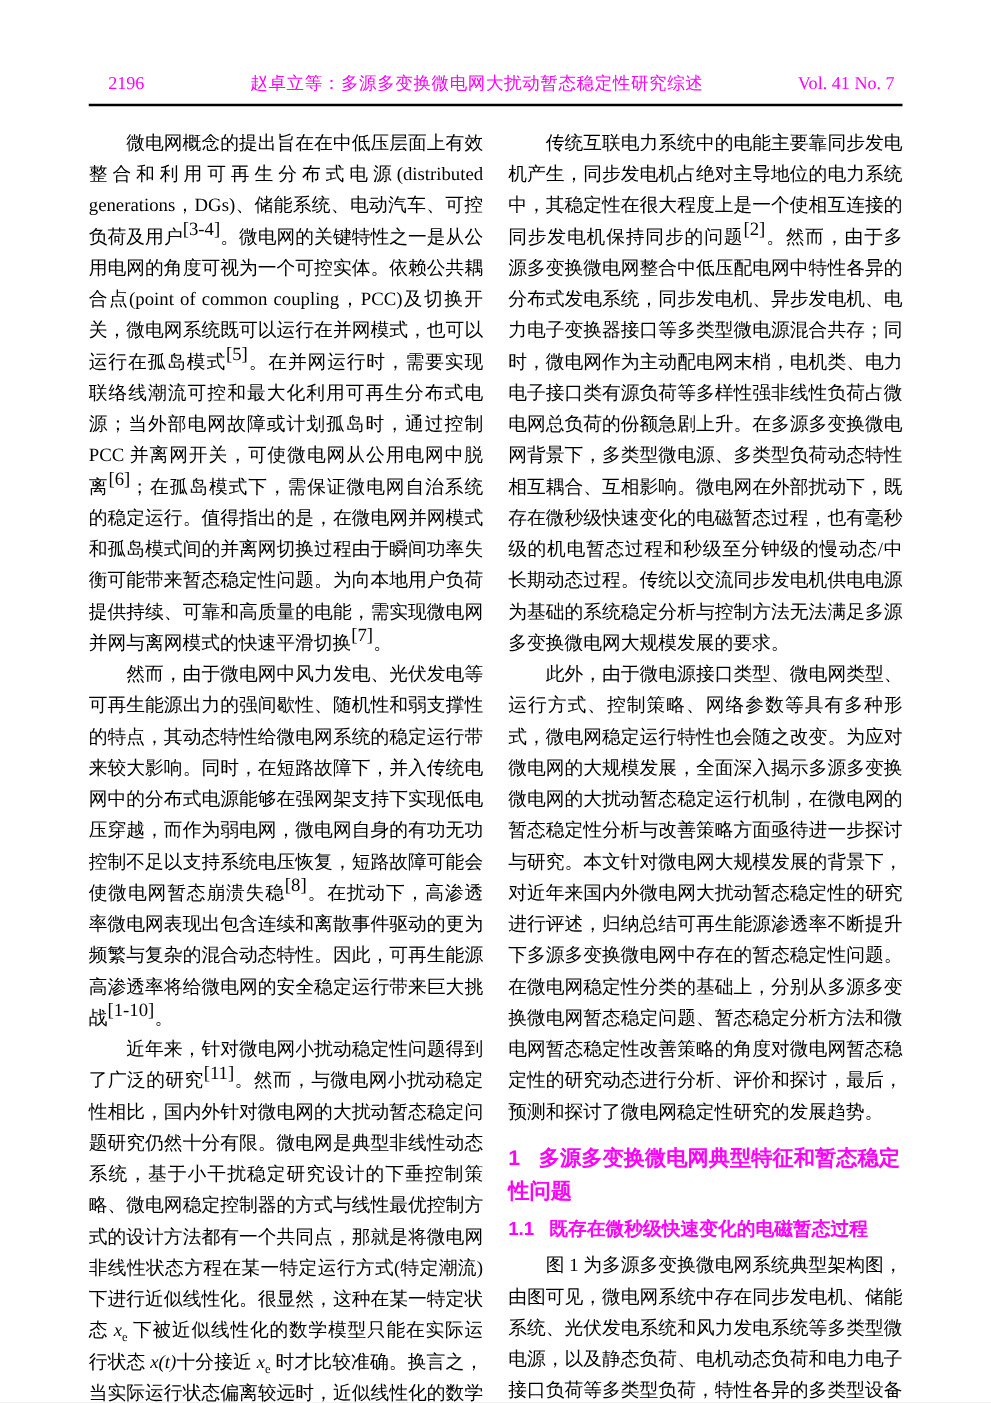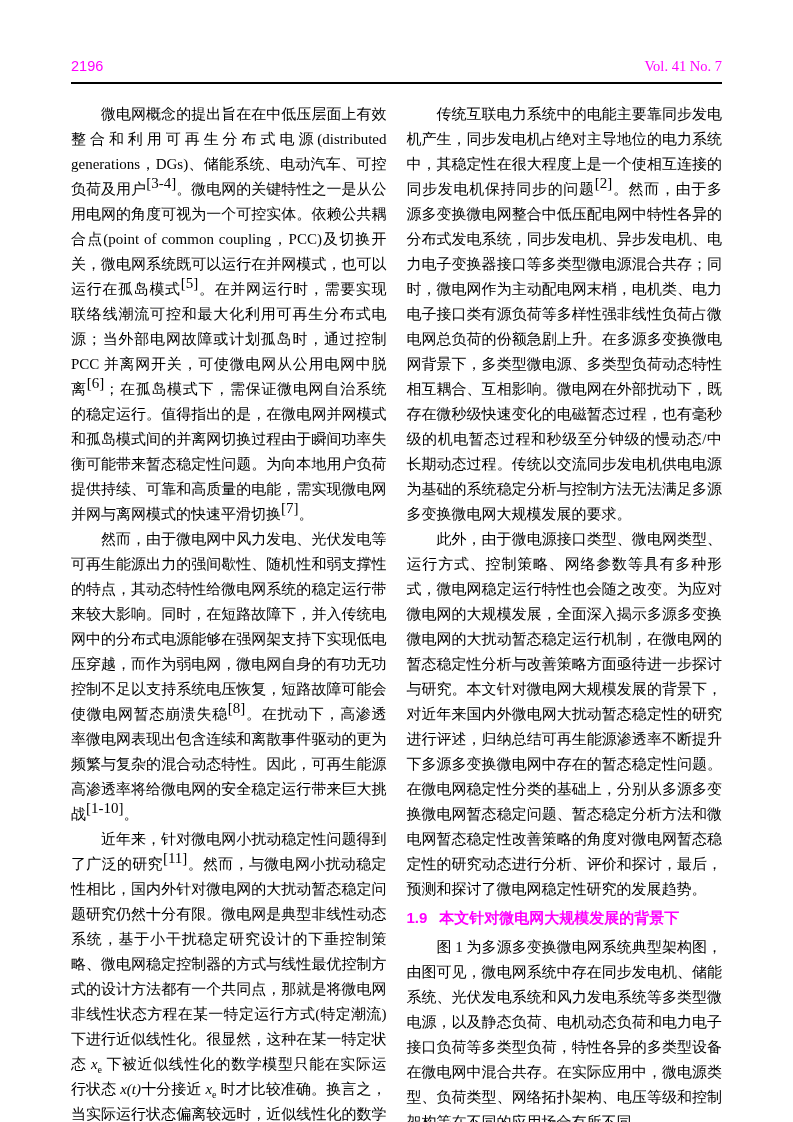--- a/index.html
+++ b/index.html
@@ -28,34 +28,35 @@
   }
   .page-header {
     display: flex;
     justify-content: space-between;
     align-items: baseline;
     color: var(--accent);
     font-size: 14.5px;
     padding-bottom: 7px;
   }
   .page-header .page-number {
-    font-family: Liberation Sans, sans-serif;
+    font-family: Liberation Serif, serif;
     min-width: 60px;
+    text-align: center;
   }
   .page-header .running-title {
     font-family: "Liberation Sans", "DejaVu Sans", sans-serif;
     font-size: 14px;
     letter-spacing: 0.5px;
     flex: 1;
     text-align: center;
   }
   .page-header .volume-issue {
     font-family: "Liberation Serif", serif;
     min-width: 90px;
-    text-align: right;
+    text-align: center;
   }
   .header-rule {
     border: none;
     border-top: 2px solid var(--rule);
     margin: 0 0 18px 0;
   }
   .columns {
     display: flex;
     gap: 20px;
   }
@@ -103,39 +104,43 @@
   .subsection-heading .heading-number { margin-right: 12px; }
 </style>
 </head>
 <body>
 
 <div class="page">
   <div class="inner">
 
     <header class="page-header">
       <span class="page-number">2196</span>
+      <span class="running-title">赵卓立等：多源多变换微电网大扰动暂态稳定性研究综述</span>
       <span class="volume-issue">Vol. 41 No. 7</span>
     </header>
     <hr class="header-rule">
 
     <main class="columns">
 
       <section class="col">
         <p>微电网概念的提出旨在在中低压层面上有效整合和利用可再生分布式电源(distributed generations，DGs)、储能系统、电动汽车、可控负荷及用户<sup>[3-4]</sup>。微电网的关键特性之一是从公用电网的角度可视为一个可控实体。依赖公共耦合点(point of common coupling，PCC)及切换开关，微电网系统既可以运行在并网模式，也可以运行在孤岛模式<sup>[5]</sup>。在并网运行时，需要实现联络线潮流可控和最大化利用可再生分布式电源；当外部电网故障或计划孤岛时，通过控制 PCC 并离网开关，可使微电网从公用电网中脱离<sup>[6]</sup>；在孤岛模式下，需保证微电网自治系统的稳定运行。值得指出的是，在微电网并网模式和孤岛模式间的并离网切换过程由于瞬间功率失衡可能带来暂态稳定性问题。为向本地用户负荷提供持续、可靠和高质量的电能，需实现微电网并网与离网模式的快速平滑切换<sup>[7]</sup>。</p>
         <p>然而，由于微电网中风力发电、光伏发电等可再生能源出力的强间歇性、随机性和弱支撑性的特点，其动态特性给微电网系统的稳定运行带来较大影响。同时，在短路故障下，并入传统电网中的分布式电源能够在强网架支持下实现低电压穿越，而作为弱电网，微电网自身的有功无功控制不足以支持系统电压恢复，短路故障可能会使微电网暂态崩溃失稳<sup>[8]</sup>。在扰动下，高渗透率微电网表现出包含连续和离散事件驱动的更为频繁与复杂的混合动态特性。因此，可再生能源高渗透率将给微电网的安全稳定运行带来巨大挑战<sup>[1-10]</sup>。</p>
         <p>近年来，针对微电网小扰动稳定性问题得到了广泛的研究<sup>[11]</sup>。然而，与微电网小扰动稳定性相比，国内外针对微电网的大扰动暂态稳定问题研究仍然十分有限。微电网是典型非线性动态系统，基于小干扰稳定研究设计的下垂控制策略、微电网稳定控制器的方式与线性最优控制方式的设计方法都有一个共同点，那就是将微电网非线性状态方程在某一特定运行方式(特定潮流)下进行近似线性化。很显然，这种在某一特定状态 <i>x</i><sub>e</sub> 下被近似线性化的数学模型只能在实际运行状态 <i>x(t)</i>十分接近 <i>x</i><sub>e</sub> 时才比较准确。换言之，当实际运行状态偏离较远时，近似线性化的数学模型并不能正确表述实际的控制系统。而由于可再生能源的间歇性与波动性，微电网运行状态变化频繁。因此，基于近似线性化数学模型即使设计得很好的控制器，也只能对电力系统小干扰的稳定性起到良好的控制作用，故而此设计方法与提高微电网大干扰稳定性的要求不相适应。</p>
       </section>
 
       <section class="col">
         <p>传统互联电力系统中的电能主要靠同步发电机产生，同步发电机占绝对主导地位的电力系统中，其稳定性在很大程度上是一个使相互连接的同步发电机保持同步的问题<sup>[2]</sup>。然而，由于多源多变换微电网整合中低压配电网中特性各异的分布式发电系统，同步发电机、异步发电机、电力电子变换器接口等多类型微电源混合共存；同时，微电网作为主动配电网末梢，电机类、电力电子接口类有源负荷等多样性强非线性负荷占微电网总负荷的份额急剧上升。在多源多变换微电网背景下，多类型微电源、多类型负荷动态特性相互耦合、互相影响。微电网在外部扰动下，既存在微秒级快速变化的电磁暂态过程，也有毫秒级的机电暂态过程和秒级至分钟级的慢动态/中长期动态过程。传统以交流同步发电机供电电源为基础的系统稳定分析与控制方法无法满足多源多变换微电网大规模发展的要求。</p>
         <p>此外，由于微电源接口类型、微电网类型、运行方式、控制策略、网络参数等具有多种形式，微电网稳定运行特性也会随之改变。为应对微电网的大规模发展，全面深入揭示多源多变换微电网的大扰动暂态稳定运行机制，在微电网的暂态稳定性分析与改善策略方面亟待进一步探讨与研究。本文针对微电网大规模发展的背景下，对近年来国内外微电网大扰动暂态稳定性的研究进行评述，归纳总结可再生能源渗透率不断提升下多源多变换微电网中存在的暂态稳定性问题。在微电网稳定性分类的基础上，分别从多源多变换微电网暂态稳定问题、暂态稳定分析方法和微电网暂态稳定性改善策略的角度对微电网暂态稳定性的研究动态进行分析、评价和探讨，最后，预测和探讨了微电网稳定性研究的发展趋势。</p>
 
+        <h2 class="section-heading">
+          <span class="heading-number">1</span><span>多源多变换微电网典型特征和暂态稳定性问题</span>
+        </h2>
 
         <h3 class="subsection-heading">
-          <span class="heading-number">1.9</span><span>本文针对微电网大规模发展的背景下</span>
+          <span class="heading-number">1.1</span><span>既存在微秒级快速变化的电磁暂态过程</span>
         </h3>
 
         <p>图 1 为多源多变换微电网系统典型架构图，由图可见，微电网系统中存在同步发电机、储能系统、光伏发电系统和风力发电系统等多类型微电源，以及静态负荷、电机动态负荷和电力电子接口负荷等多类型负荷，特性各异的多类型设备在微电网中混合共存。在实际应用中，微电源类型、负荷类型、网络拓扑架构、电压等级和控制架构等在不同的应用场合有所不同。</p>
 
       </section>
 
     </main>
   </div>
 </div>
 

